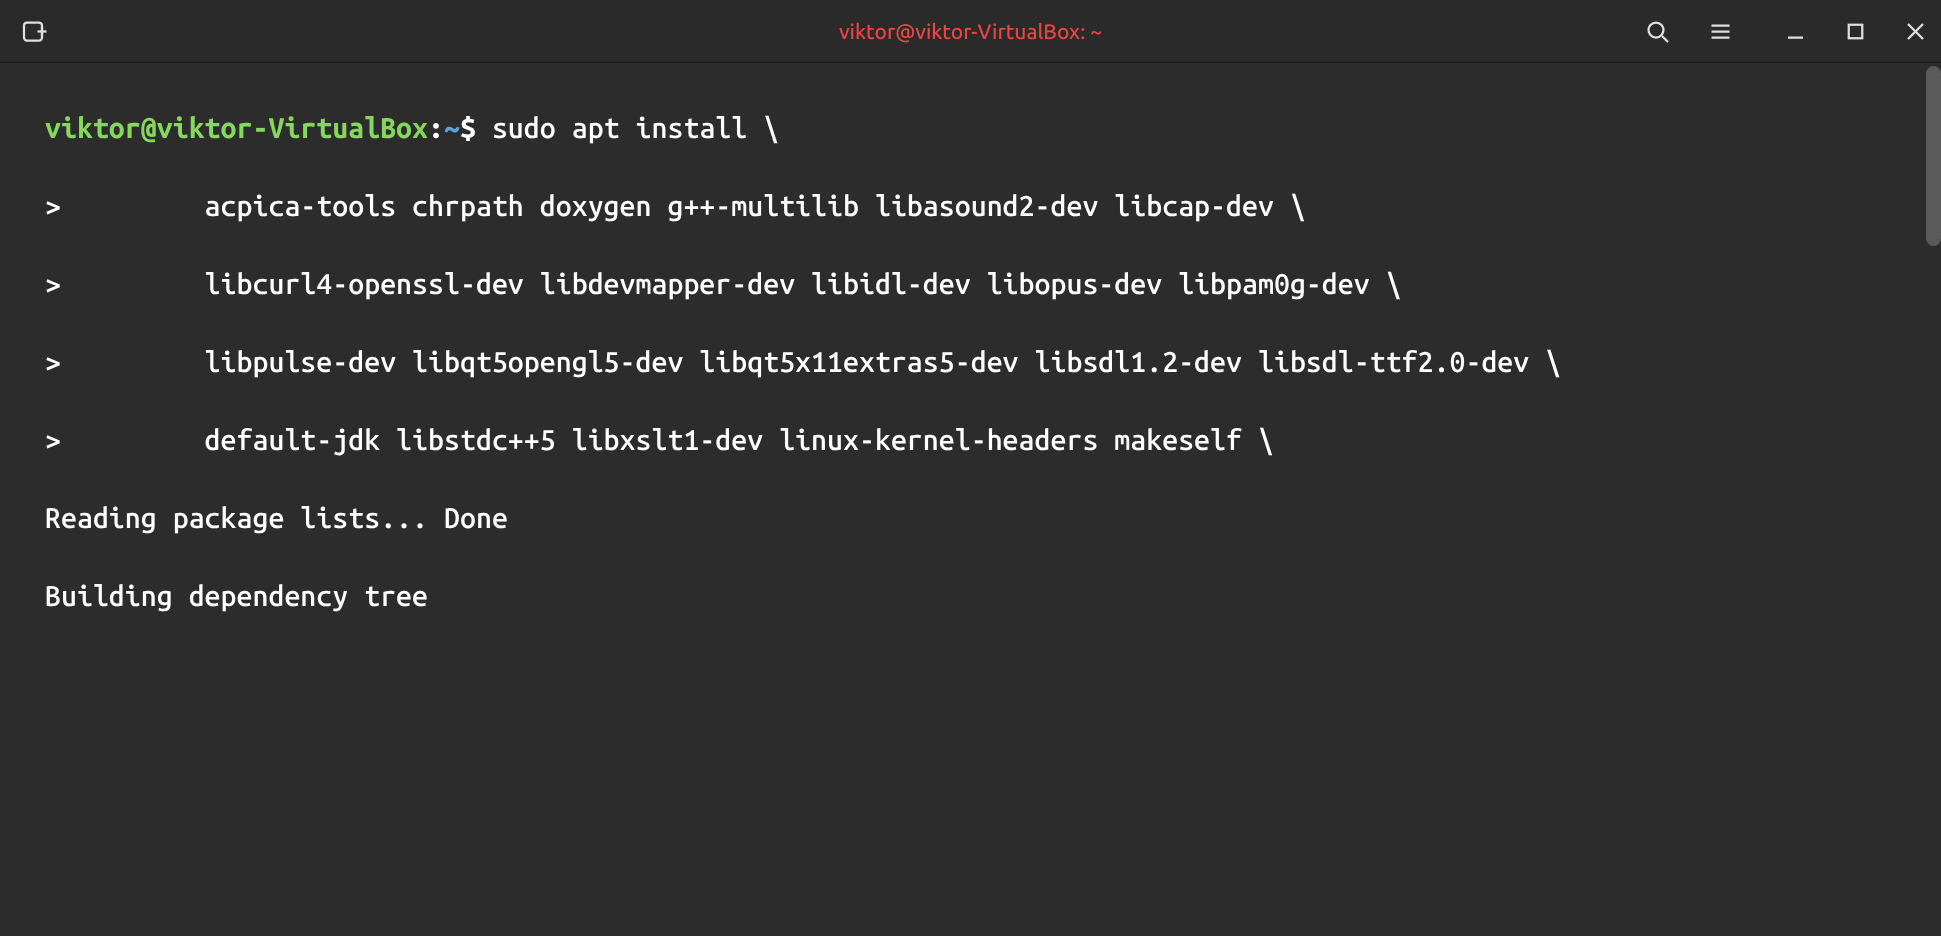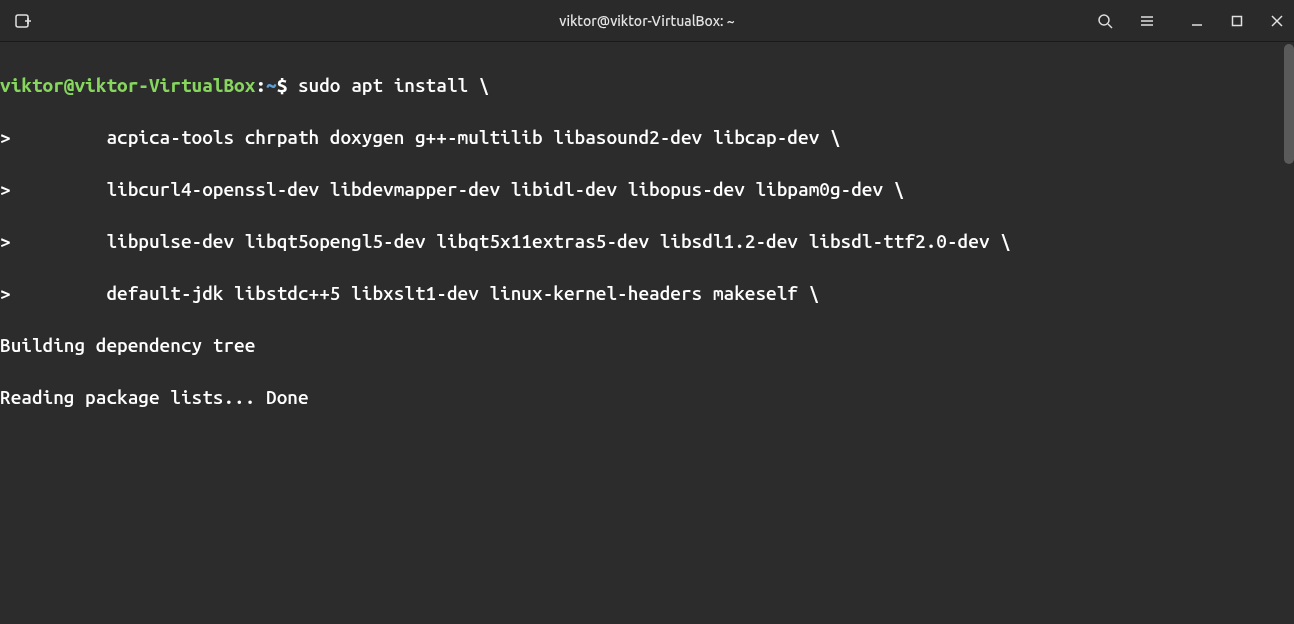--- a/index.html
+++ b/index.html
@@ -22,21 +22,21 @@
       border-bottom: 1px solid #1a1a1a;
     }
     .titlebar-left {
       display: flex;
       align-items: center;
       width: 200px;
     }
     .titlebar-center {
       font-family: 'Ubuntu', sans-serif;
       font-size: 14px;
-      color: #e5e5e5;
+      color: #ef4444;
       font-weight: 500;
     }
     .titlebar-right {
       display: flex;
       align-items: center;
       gap: 24px;
       width: 200px;
       justify-content: flex-end;
     }
     .new-tab-btn {
@@ -56,26 +56,27 @@
       justify-content: center;
       color: #e0e0e0;
       cursor: pointer;
     }
     .window-controls {
       display: flex;
       gap: 22px;
       margin-left: 8px;
     }
     .terminal-content {
-      padding: 4px 0;
+      padding: 4px 20px;
       line-height: 1.37;
       white-space: pre;
       font-weight: 500;
       position: relative;
       height: calc(100% - 42px);
+      margin-left: 10px;
     }
     .prompt-user { color: #87d75f; font-weight: bold; }
     .prompt-colon { color: #ffffff; font-weight: bold; }
     .prompt-path { color: #5f9fd7; font-weight: bold; }
     .prompt-dollar { color: #ffffff; font-weight: bold; }
     .cmd { color: #ffffff; }
     .output { color: #ffffff; }
     .line { display: block; }
     .scrollbar {
       position: absolute;
@@ -143,22 +144,22 @@
     </div>
   </div>
 </div>
 
 <div class="terminal-content">
 <span class="line"><span class="prompt-user">viktor@viktor-VirtualBox</span><span class="prompt-colon">:</span><span class="prompt-path">~</span><span class="prompt-dollar">$ </span><span class="cmd">sudo apt install \</span></span>
 <span class="line cmd">&gt;         acpica-tools chrpath doxygen g++-multilib libasound2-dev libcap-dev \</span>
 <span class="line cmd">&gt;         libcurl4-openssl-dev libdevmapper-dev libidl-dev libopus-dev libpam0g-dev \</span>
 <span class="line cmd">&gt;         libpulse-dev libqt5opengl5-dev libqt5x11extras5-dev libsdl1.2-dev libsdl-ttf2.0-dev \</span>
 <span class="line cmd">&gt;         default-jdk libstdc++5 libxslt1-dev linux-kernel-headers makeself \</span>
+<span class="line output">Reading package lists... Done</span>
 <span class="line output">Building dependency tree</span>
-<span class="line output">Reading package lists... Done</span>
 
 
 
 
 
 
 
 
 
 

